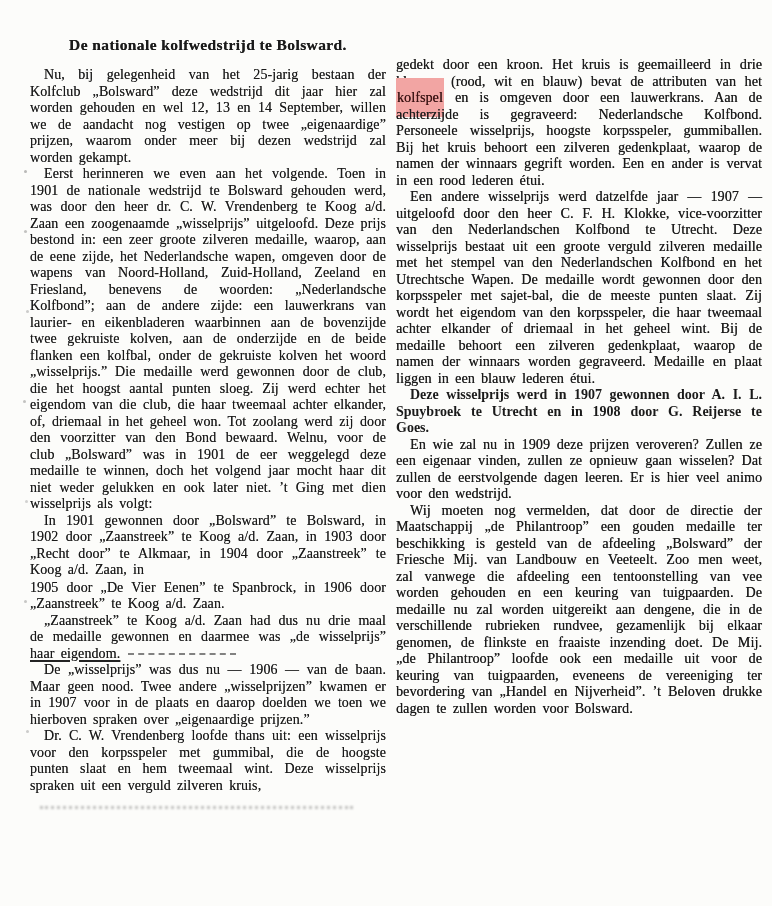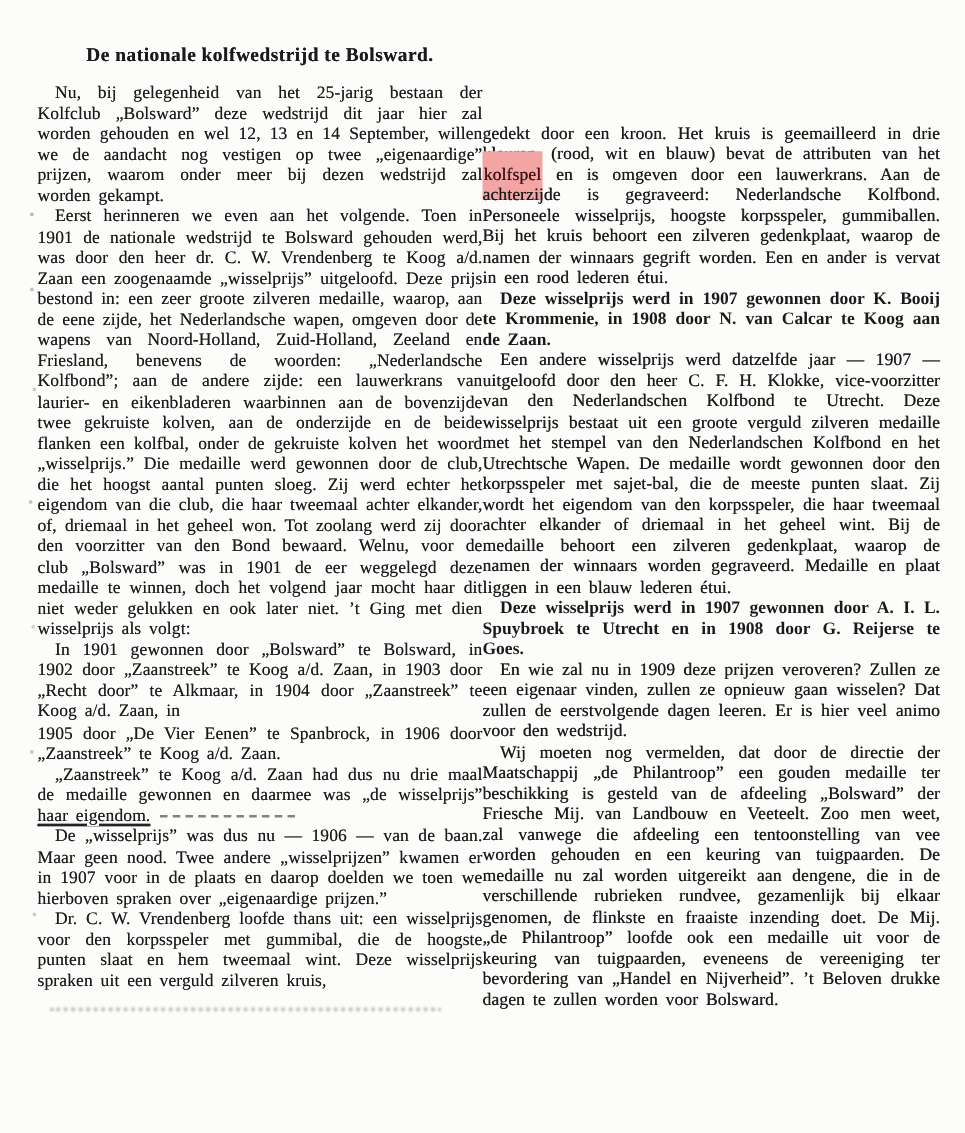--- a/index.html
+++ b/index.html
@@ -6,21 +6,21 @@
   body { background:#e9e9e7; }
   .page {
     position:relative;
     width:772px; height:906px;
     margin:0;
     background:#fcfcfa;
     overflow:hidden;
     font-family:"Liberation Serif","DejaVu Serif",serif;
     color:#1a1a1a;
   }
-  .columns { display:flex; padding:0 8px 0 30px; align-items:flex-end; }
+  .columns { display:flex; padding:0 8px 0 30px; gap:10px; align-items:flex-start; }
   .col { box-sizing:border-box; }
   .col-left  { width:356px; }
   .col-right { width:366px; padding-top:57px; }
   h1.title {
     font-size:15.5px; font-weight:bold; text-align:center;
     margin:36px 10px 13px 10px; letter-spacing:0.4px;
     text-shadow:0 0 0.5px rgba(20,20,20,0.8);
   }
   p.para {
     margin:0; text-align:justify;
@@ -72,21 +72,20 @@
           <p class="para gap"><span>1905 door „De Vier Eenen” te Spanbrock, in 1906 door „Zaanstreek” te Koog a/d. Zaan.</span></p>
           <p class="para indent"><span>„Zaanstreek” te Koog a/d. Zaan had dus nu drie maal de medaille gewonnen en daarmee was „de wisselprijs” </span><span class="smudge-underline">haar eigendom.</span><span class="smudge-run"></span></p>
           <p class="para indent"><span>De „wisselprijs” was dus nu — 1906 — van de baan. Maar geen nood. Twee andere „wisselprijzen” kwamen er in 1907 voor in de plaats en daarop doelden we toen we hierboven spraken over „eigenaardige prijzen.”</span></p>
           <p class="para indent"><span>Dr. C. W. Vrendenberg loofde thans uit: een wisselprijs voor den korpsspeler met gummibal, die de hoogste punten slaat en hem tweemaal wint. Deze wisselprijs spraken uit een verguld zilveren kruis,</span></p>
         </div>
       <div class="ghost-line"></div>
     </div>
     <div class="col col-right">
       <div>
           <p class="para"><span>gedekt door een kroon. Het kruis is geemailleerd in drie kleuren, (rood, wit en blauw) bevat de attributen van het </span><span class="hl">kolfspel</span><span> en is omgeven door een lauwerkrans. Aan de achterzijde is gegraveerd: Nederlandsche Kolfbond. Personeele wisselprijs, hoogste korpsspeler, gummiballen. Bij het kruis behoort een zilveren gedenkplaat, waarop de namen der winnaars gegrift worden. Een en ander is vervat in een rood lederen étui.</span></p>
-          <p class="para indent heavy"><span>Deze wisselprijs werd in 1907 gewonnen door K. Booij te Krommenie, in 1908 door N. van Calcar te Koog aan de Zaan.</span></p>
           <p class="para indent"><span>Een andere wisselprijs werd datzelfde jaar — 1907 — uitgeloofd door den heer C. F. H. Klokke, vice-voorzitter van den Nederlandschen Kolfbond te Utrecht. Deze wisselprijs bestaat uit een groote verguld zilveren medaille met het stempel van den Nederlandschen Kolfbond en het Utrechtsche Wapen. De medaille wordt gewonnen door den korpsspeler met sajet-bal, die de meeste punten slaat. Zij wordt het eigendom van den korpsspeler, die haar tweemaal achter elkander of driemaal in het geheel wint. Bij de medaille behoort een zilveren gedenkplaat, waarop de namen der winnaars worden gegraveerd. Medaille en plaat liggen in een blauw lederen étui.</span></p>
           <p class="para indent heavy"><span>Deze wisselprijs werd in 1907 gewonnen door A. I. L. Spuybroek te Utrecht en in 1908 door G. Reijerse te Goes.</span></p>
           <p class="para indent"><span>En wie zal nu in 1909 deze prijzen veroveren? Zullen ze een eigenaar vinden, zullen ze opnieuw gaan wisselen? Dat zullen de eerstvolgende dagen leeren. Er is hier veel animo voor den wedstrijd.</span></p>
           <p class="para indent"><span>Wij moeten nog vermelden, dat door de directie der Maatschappij „de Philantroop” een gouden medaille ter beschikking is gesteld van de afdeeling „Bolsward” der Friesche Mij. van Landbouw en Veeteelt. Zoo men weet, zal vanwege die afdeeling een tentoonstelling van vee worden gehouden en een keuring van tuigpaarden. De medaille nu zal worden uitgereikt aan dengene, die in de verschillende rubrieken rundvee, gezamenlijk bij elkaar genomen, de flinkste en fraaiste inzending doet. De Mij. „de Philantroop” loofde ook een medaille uit voor de keuring van tuigpaarden, eveneens de vereeniging ter bevordering van „Handel en Nijverheid”. ’t Beloven drukke dagen te zullen worden voor Bolsward.</span></p>
         </div>
     </div>
   </div>
 </div>
 
 </body></html>

